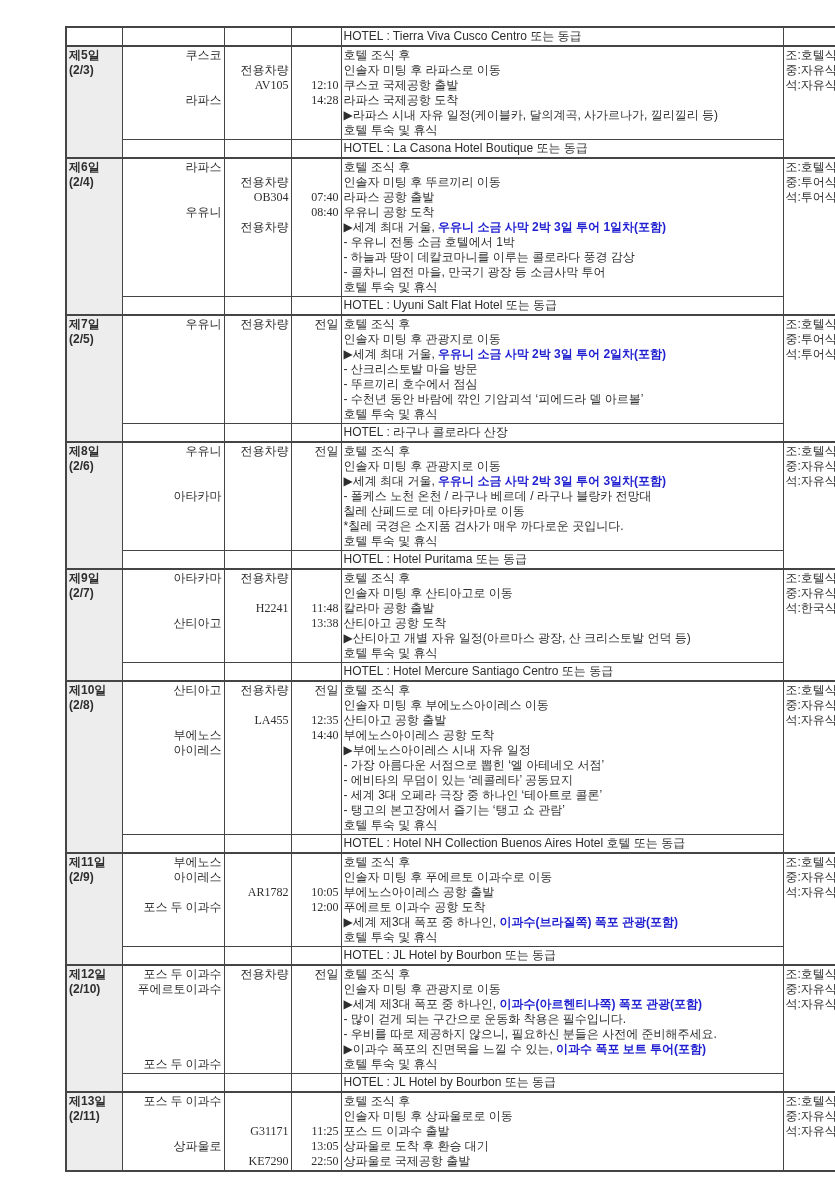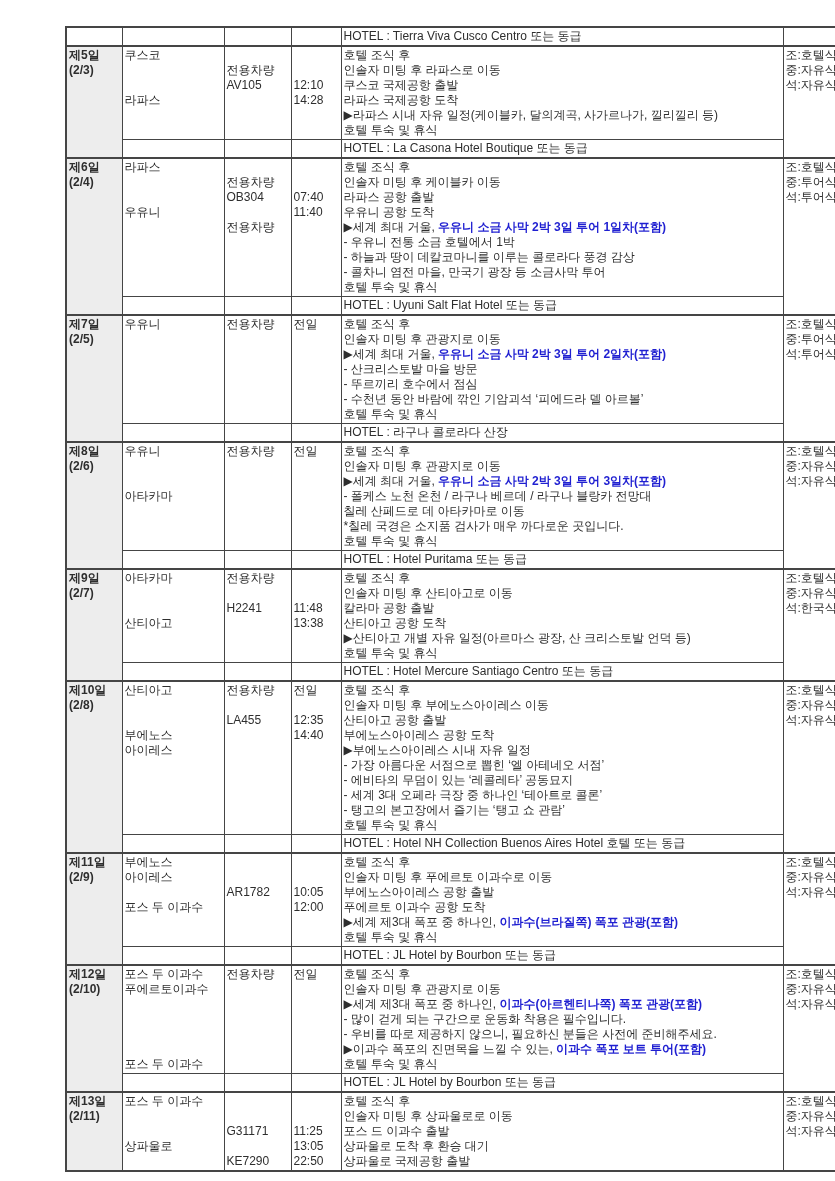--- a/index.html
+++ b/index.html
@@ -20,21 +20,21 @@
     vertical-align:top;
     padding:1px 2px;
     font-size:12px;line-height:15px;color:var(--text);
     overflow:hidden;
   }
   tr.block-start td{border-top:2px solid var(--border);}
   td.day-cell{
     background:var(--daybg);vertical-align:middle;font-weight:bold;
   }
   td.meal-cell{vertical-align:middle;}
-  td.center{text-align:left;}
+  td.center{text-align:right;font-family:Liberation Serif, serif;}
   td.desc-cell,td.hotel-cell{padding-left:5px;}
   .line{height:15px;white-space:nowrap;}
   .hl{color:var(--hl);font-weight:bold;}
 </style>
 </head>
 <body>
 
 <div class="page">
   <table class="itin">
     <colgroup>
@@ -115,25 +115,25 @@
             <div class="line">&nbsp;</div>
             <div class="line">전용차량</div>
             <div class="line">OB304</div>
             <div class="line">&nbsp;</div>
             <div class="line">전용차량</div>
           </td>
           <td class="center">
             <div class="line">&nbsp;</div>
             <div class="line">&nbsp;</div>
             <div class="line">07:40</div>
-            <div class="line">11:40</div>
-          </td>
-          <td class="desc-cell">
-            <div class="line"><span>호텔 조식 후</span></div>
-            <div class="line"><span>인솔자 미팅 후 케이블카 이동</span></div>
+            <div class="line">08:40</div>
+          </td>
+          <td class="desc-cell">
+            <div class="line"><span>호텔 조식 후</span></div>
+            <div class="line"><span>인솔자 미팅 후 뚜르끼리 이동</span></div>
             <div class="line"><span>라파스 공항 출발</span></div>
             <div class="line"><span>우유니 공항 도착</span></div>
             <div class="line"><span>▶세계 최대 거울, </span><span class="hl">우유니 소금 사막 2박 3일 투어 1일차(포함)</span></div>
             <div class="line"><span> - 우유니 전통 소금 호텔에서 1박</span></div>
             <div class="line"><span> - 하늘과 땅이 데칼코마니를 이루는 콜로라다 풍경 감상</span></div>
             <div class="line"><span> - 콜차니 염전 마을, 만국기 광장 등 소금사막 투어</span></div>
             <div class="line"><span>호텔 투숙 및 휴식</span></div>
           </td>
           <td class="meal-cell" rowspan="2">
             <div>조:호텔식</div>

